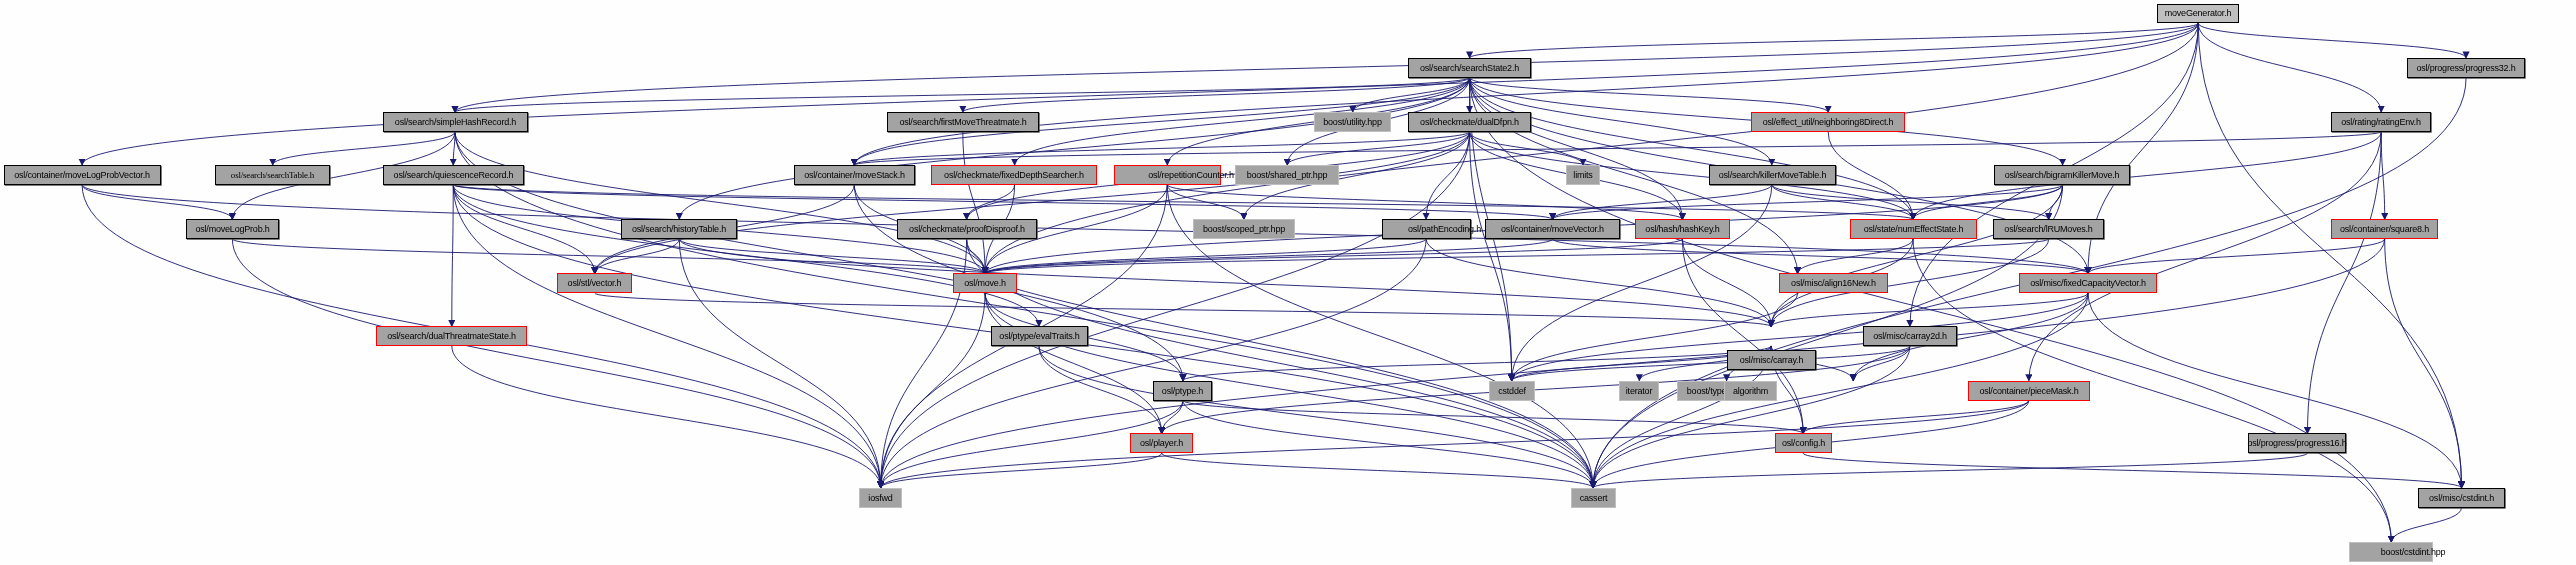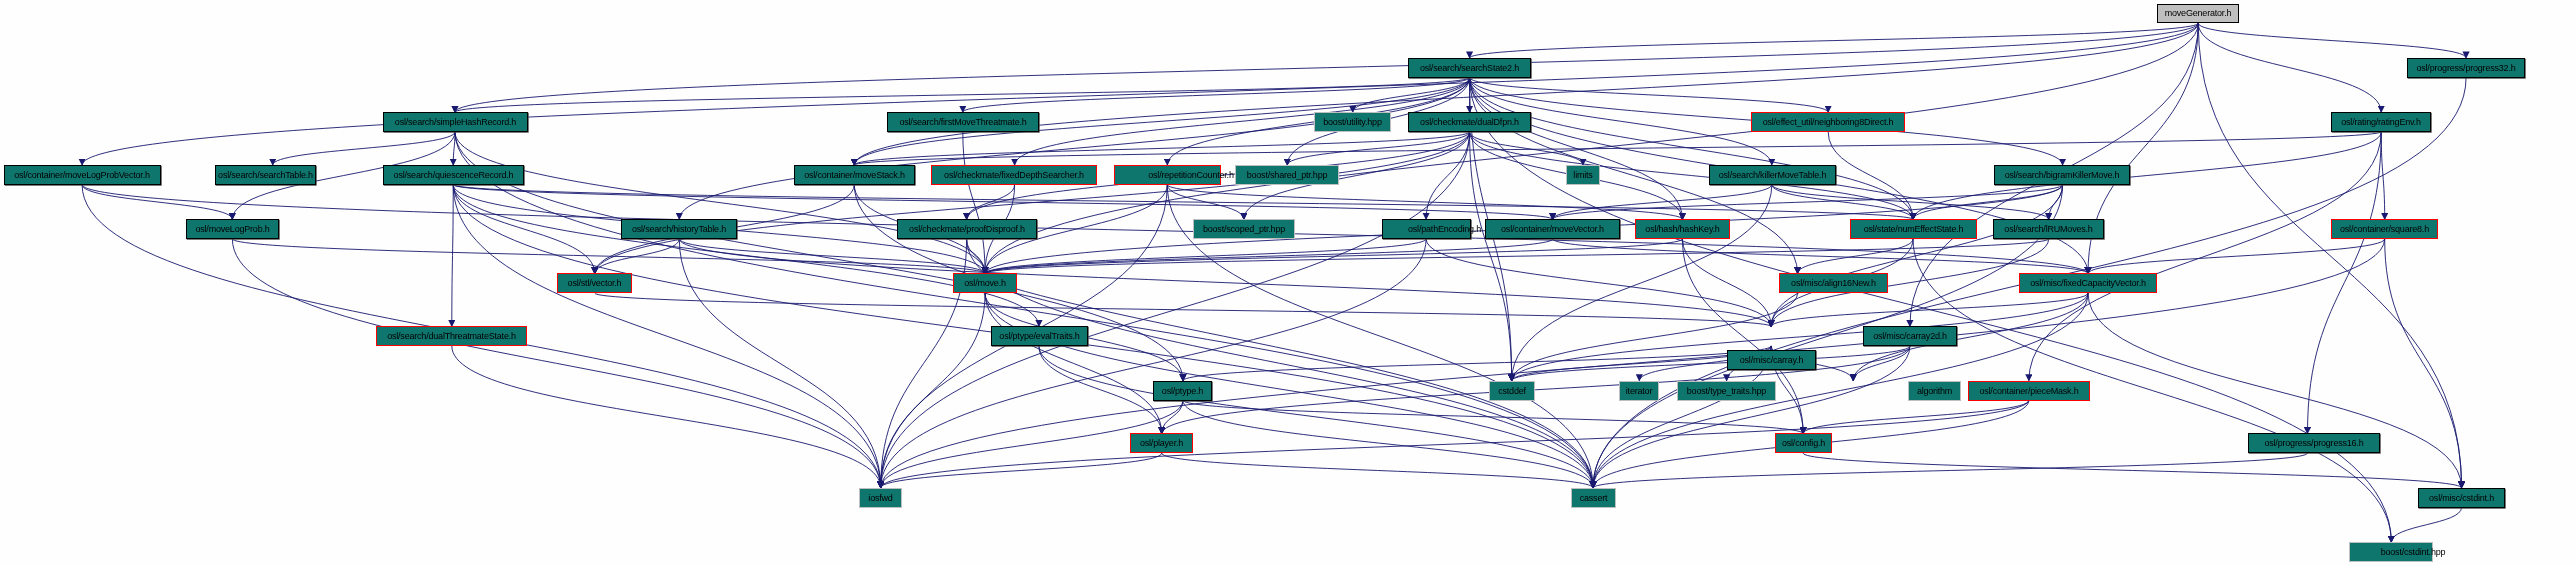--- a/index.html
+++ b/index.html
@@ -1,21 +1,21 @@
 <!DOCTYPE html>
 <html style="font-size:11px"><head>
 <meta charset="utf-8">
 <style>
   html, body { margin:0; padding:0; background:#fdfefd; }
   body { width:2576px; height:566px; position:relative; overflow:hidden;
          font-family:"Liberation Sans", sans-serif; }
   #graph { position:absolute; left:0; top:0; width:2576px; height:566px; }
   #edges { position:absolute; left:0; top:0; }
   .node { position:absolute; box-sizing:border-box; height:19.5px;
-          border:1px solid #000; background:#0f766e;
+          border:1px solid #000; background:#a3a3a3;
           font-size:9px; color:#000; display:flex; align-items:center;
           justify-content:center; white-space:nowrap; cursor:pointer;
           letter-spacing:-0.2px; }
   .node.root { background:#bfbfbf; border-color:#000; cursor:default; }
   .node.doc { border-color:#000; box-shadow:0.7px 0.7px 0 #444; }
   .node.red { border-color:#ff0000; }
   .node.ext { border-color:#bfbfbf; cursor:default; }
 </style>
 </head>
 <body>
@@ -177,21 +177,21 @@
 <div class="node root" style="left: 2157px; top: 3.5px; width: 82px;">moveGenerator.h</div>
     <div class="node doc" style="left: 1408px; top: 58px; width: 123px;">osl/search/searchState2.h</div>
     <div class="node doc" style="left: 2407px; top: 58px; width: 118px;">osl/progress/progress32.h</div>
     <div class="node doc" style="left: 383px; top: 112px; width: 145px;">osl/search/simpleHashRecord.h</div>
     <div class="node doc" style="left: 887px; top: 112px; width: 152px; text-align: center;">osl/search/firstMoveThreatmate.h</div>
     <div class="node ext" style="left: 1314px; top: 112px; width: 77px;">boost/utility.hpp</div>
     <div class="node doc" style="left: 1408px; top: 112px; width: 123px;">osl/checkmate/dualDfpn.h</div>
     <div class="node red" style="left: 1751px; top: 112px; width: 154px;">osl/effect_util/neighboring8Direct.h</div>
     <div class="node doc" style="left: 2331px; top: 112px; width: 100px;">osl/rating/ratingEnv.h</div>
     <div class="node doc" style="left: 3.5px; top: 165px; width: 157px;">osl/container/moveLogProbVector.h</div>
-    <div class="node doc" style="left: 215px; top: 165px; width: 101px;">osl/search/searchTable.h</div>
+    <div class="node doc" style="left: 215px; top: 165px; width: 115px; font-family: Liberation Serif, serif;">osl/search/searchTable.h</div>
     <div class="node doc" style="left: 383px; top: 165px; width: 141px;">osl/search/quiescenceRecord.h</div>
     <div class="node doc" style="left: 794px; top: 165px; width: 121px;">osl/container/moveStack.h</div>
     <div class="node red" style="left: 931px; top: 165px; width: 166px;">osl/checkmate/fixedDepthSearcher.h</div>
     <div class="node red" style="left: 1114px; top: 165px; width: 107px; padding-left: 47px;">osl/repetitionCounter.h</div>
     <div class="node ext" style="left: 1235px; top: 165px; width: 104px;">boost/shared_ptr.hpp</div>
     <div class="node ext" style="left: 1566px; top: 165px; width: 34px;">limits</div>
     <div class="node doc" style="left: 1709px; top: 165px; width: 127px;">osl/search/killerMoveTable.h</div>
     <div class="node doc" style="left: 1994px; top: 165px; width: 136px;">osl/search/bigramKillerMove.h</div>
     <div class="node doc" style="left: 186px; top: 219px; width: 93px;">osl/moveLogProb.h</div>
     <div class="node doc" style="left: 621px; top: 219px; width: 116px;">osl/search/historyTable.h</div>
@@ -208,23 +208,23 @@
     <div class="node red" style="left: 1743px; top: 273px; width: 109px; margin-left: 36px;">osl/misc/align16New.h</div>
     <div class="node red" style="left: 2019px; top: 273px; width: 138px;">osl/misc/fixedCapacityVector.h</div>
     <div class="node red" style="left: 376px; top: 326px; width: 151px;">osl/search/dualThreatmateState.h</div>
     <div class="node doc" style="left: 991px; top: 326px; width: 97px;">osl/ptype/evalTraits.h</div>
     <div class="node doc" style="left: 1727px; top: 326px; width: 89px; margin-top: 24px;">osl/misc/carray.h</div>
     <div class="node doc" style="left: 1863px; top: 326px; width: 94px;">osl/misc/carray2d.h</div>
     <div class="node doc" style="left: 1153px; top: 381px; width: 59px;">osl/ptype.h</div>
     <div class="node ext" style="left: 1489px; top: 381px; width: 46px;">cstddef</div>
     <div class="node ext" style="left: 1619px; top: 381px; width: 40px; text-align: right;">iterator</div>
     <div class="node ext" style="left: 1677px; top: 381px; width: 99px;">boost/type_traits.hpp</div>
-    <div class="node ext" style="left: 1908px; top: 381px; width: 53px;">algorithm</div>
+    <div class="node ext" style="left: 1724px; top: 381px; width: 53px;">algorithm</div>
     <div class="node red" style="left: 1968px; top: 381px; width: 122px;">osl/container/pieceMask.h</div>
     <div class="node red" style="left: 1130px; top: 433px; width: 63px;">osl/player.h</div>
     <div class="node red" style="left: 1775px; top: 433px; width: 57px;">osl/config.h</div>
-    <div class="node doc" style="left: 2248px; top: 433px; width: 132px;">osl/progress/progress16.h</div>
+    <div class="node doc" style="left: 2248px; top: 433px; width: 98px;">osl/progress/progress16.h</div>
     <div class="node ext" style="left: 859px; top: 488px; width: 43px;">iosfwd</div>
     <div class="node ext" style="left: 1571px; top: 488px; width: 45px;">cassert</div>
     <div class="node doc" style="left: 2418px; top: 488px; width: 87px;">osl/misc/cstdint.h</div>
     <div class="node ext" style="left: 2349px; top: 542px; width: 84px; padding-left: 44px;">boost/cstdint.hpp</div>
   </div>
 
 
 </body></html>

